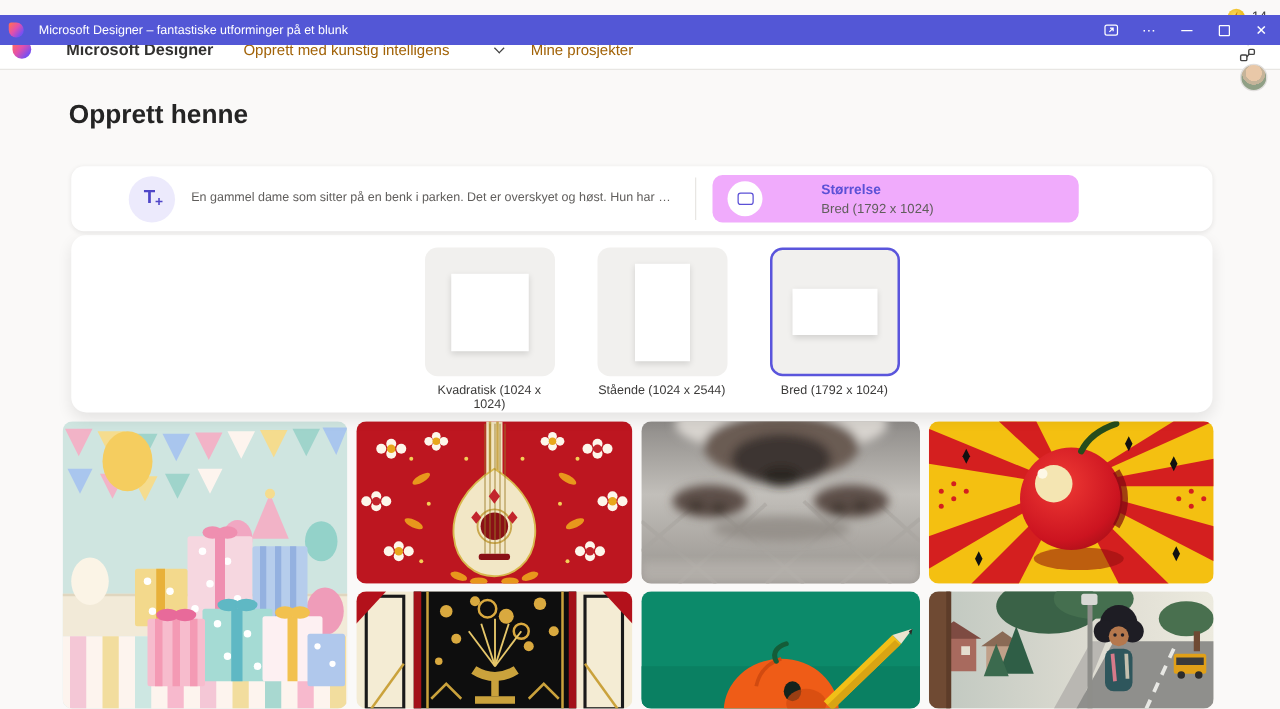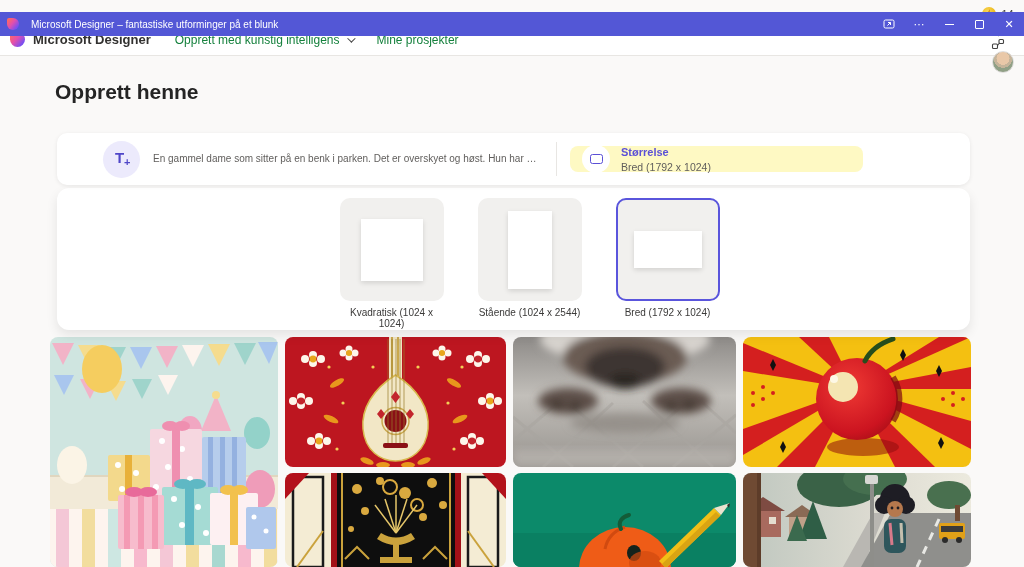--- a/index.html
+++ b/index.html
@@ -11,24 +11,24 @@
   .tb-logo { width:12px; height:12px; margin-left:7px; border-radius:2px 6px 6px 6px; background:linear-gradient(130deg,#ff6a5f 10%,#e14fae 45%,#7a4ff0 80%); }
   .tb-title { margin-left:12px; color:#ffffff; font-size:10px; }
   .tb-controls { margin-left:auto; display:flex; align-items:center; height:100%; }
   .tb-btn { width:30px; height:24px; display:flex; align-items:center; justify-content:center; color:#ffffff; font-size:11px; cursor:default; }
   .tb-min-bar { width:9px; height:1px; background:#fff; display:block; }
   .tb-max-box { width:9px; height:9px; border:1px solid #fff; border-radius:1px; display:block; }
   .tb-openicon svg { display:block; }
 
   
   .appheader { position:absolute; top:24px; left:0; width:1024px; height:32px; background:#ffffff; border-bottom:1px solid #e8e6e3; display:flex; align-items:center; z-index:40; }
-  .brand { display:flex; margin-left:10px; cursor:pointer; }
+  .brand { display:flex; margin-left:10px; cursor:pointer;gap:20px; }
   .brand-logo { width:15px; height:15px; border-radius:3px 8px 8px 8px; background:linear-gradient(130deg,#ff6a5f 10%,#e14fae 45%,#7a4ff0 80%); }
   .brand-name { margin-left:8px; font-size:13px; font-weight:bold; color:#323130; }
-  .nav-item { display:flex; align-items:center; font-size:12px; color:#15803d; margin-left:24px; cursor:pointer; }
+  .nav-item { display:flex; align-items:center; font-size:12px; color:#a16207; margin-left:24px; cursor:pointer;gap:28px; }
   .chev { width:6px; height:6px; border-right:1.4px solid #424242; border-bottom:1.4px solid #424242; transform:rotate(45deg) translateY(-2px); margin-left:7px; }
   .hdr-right { margin-left:auto; display:flex; align-items:center; margin-right:10px;flex-direction:column; }
   .coin-chip { display:flex; align-items:center; cursor:pointer; }
   .coin { width:14px; height:14px; border-radius:50%; background:radial-gradient(circle at 40% 35%, #f9d75c, #eab308 75%); position:relative; }
   .bolt { position:absolute; left:4px; top:2.5px; width:6px; height:9px; background:#c97c06; clip-path:polygon(60% 0, 10% 55%, 45% 55%, 30% 100%, 90% 40%, 52% 40%); }
   .coin-count { font-size:11px; color:#424242; margin-left:5px; }
   .hdr-div { width:1px; height:16px; background:#e1dfdd; margin:0 10px; }
   .share-btn { cursor:pointer; display:flex; align-items:center; }
   .avatar { width:22px; height:22px; border-radius:50%; margin-left:10px; cursor:pointer;
             background:radial-gradient(circle at 50% 32%, #e9c8a8 0 38%, #c5b49a 39% 55%, #90a086 56% 100%); border:1px solid #e0dedd; }
@@ -39,21 +39,21 @@
   .form-card { position:absolute; left:57px; top:133px; width:913px; height:52px; background:#ffffff; border-radius:10px;
                box-shadow:0 1px 4px rgba(0,0,0,0.08); display:flex; align-items:center; z-index:10; }
   .desc-section { display:flex; align-items:center; padding-left:46px; width:499px; cursor:text; }
   .desc-icon { width:37px; height:37px; border-radius:50%; background:#eceafc; position:relative; flex-shrink:0; }
   .desc-icon .t-glyph { position:absolute; left:12px; top:8px; font-size:15px; font-weight:bold; color:#4f46c8; }
   .desc-icon .p-glyph { position:absolute; left:21px; top:15px; font-size:11px; font-weight:bold; color:#4f46c8; }
   .desc-text { margin-left:13px; overflow:hidden; width:385px; }
   .desc-label { font-size:11px; font-weight:bold; color:#242424; line-height:15px; }
   .desc-value { font-size:10px; color:#605e5c; line-height:14px; white-space:nowrap; overflow:hidden; text-overflow:ellipsis; }
   .v-divider { width:1px; height:34px; background:#e8e6e3; }
-  .size-chip { margin-left:13px; width:293px; height:26px; background:#fef9c3; border-radius:8px; display:flex; align-items:center; cursor:pointer; }
+  .size-chip { margin-left:13px; width:293px; height:38px; background:#f0abfc; border-radius:8px; display:flex; align-items:center; cursor:pointer;gap:36px; }
   .chip-circle { width:28px; height:28px; border-radius:50%; background:#ffffff; margin-left:12px; display:flex; align-items:center; justify-content:center; }
   .chip-rect { width:13px; height:10px; border:1.6px solid #5b50d6; border-radius:2.5px; }
   .chip-text { margin-left:11px; }
   .chip-label { font-size:11px; font-weight:bold; color:#5b50d6; line-height:15px; }
   .chip-value { font-size:10.5px; color:#605e5c; line-height:14px; }
   .generate-btn { margin-left:11px; height:33px; width:82px; border:none; border-radius:17px; background:#5247d0; color:#ffffff;
                   font-family:inherit; font-size:12px; font-weight:bold; display:flex; align-items:center; justify-content:center; gap:6px; cursor:pointer; }
   .gen-arrow { font-size:13px; font-weight:normal; }
 
   .options-panel { position:absolute; left:57px; top:188px; width:913px; height:142px; background:#ffffff; border-radius:12px;

